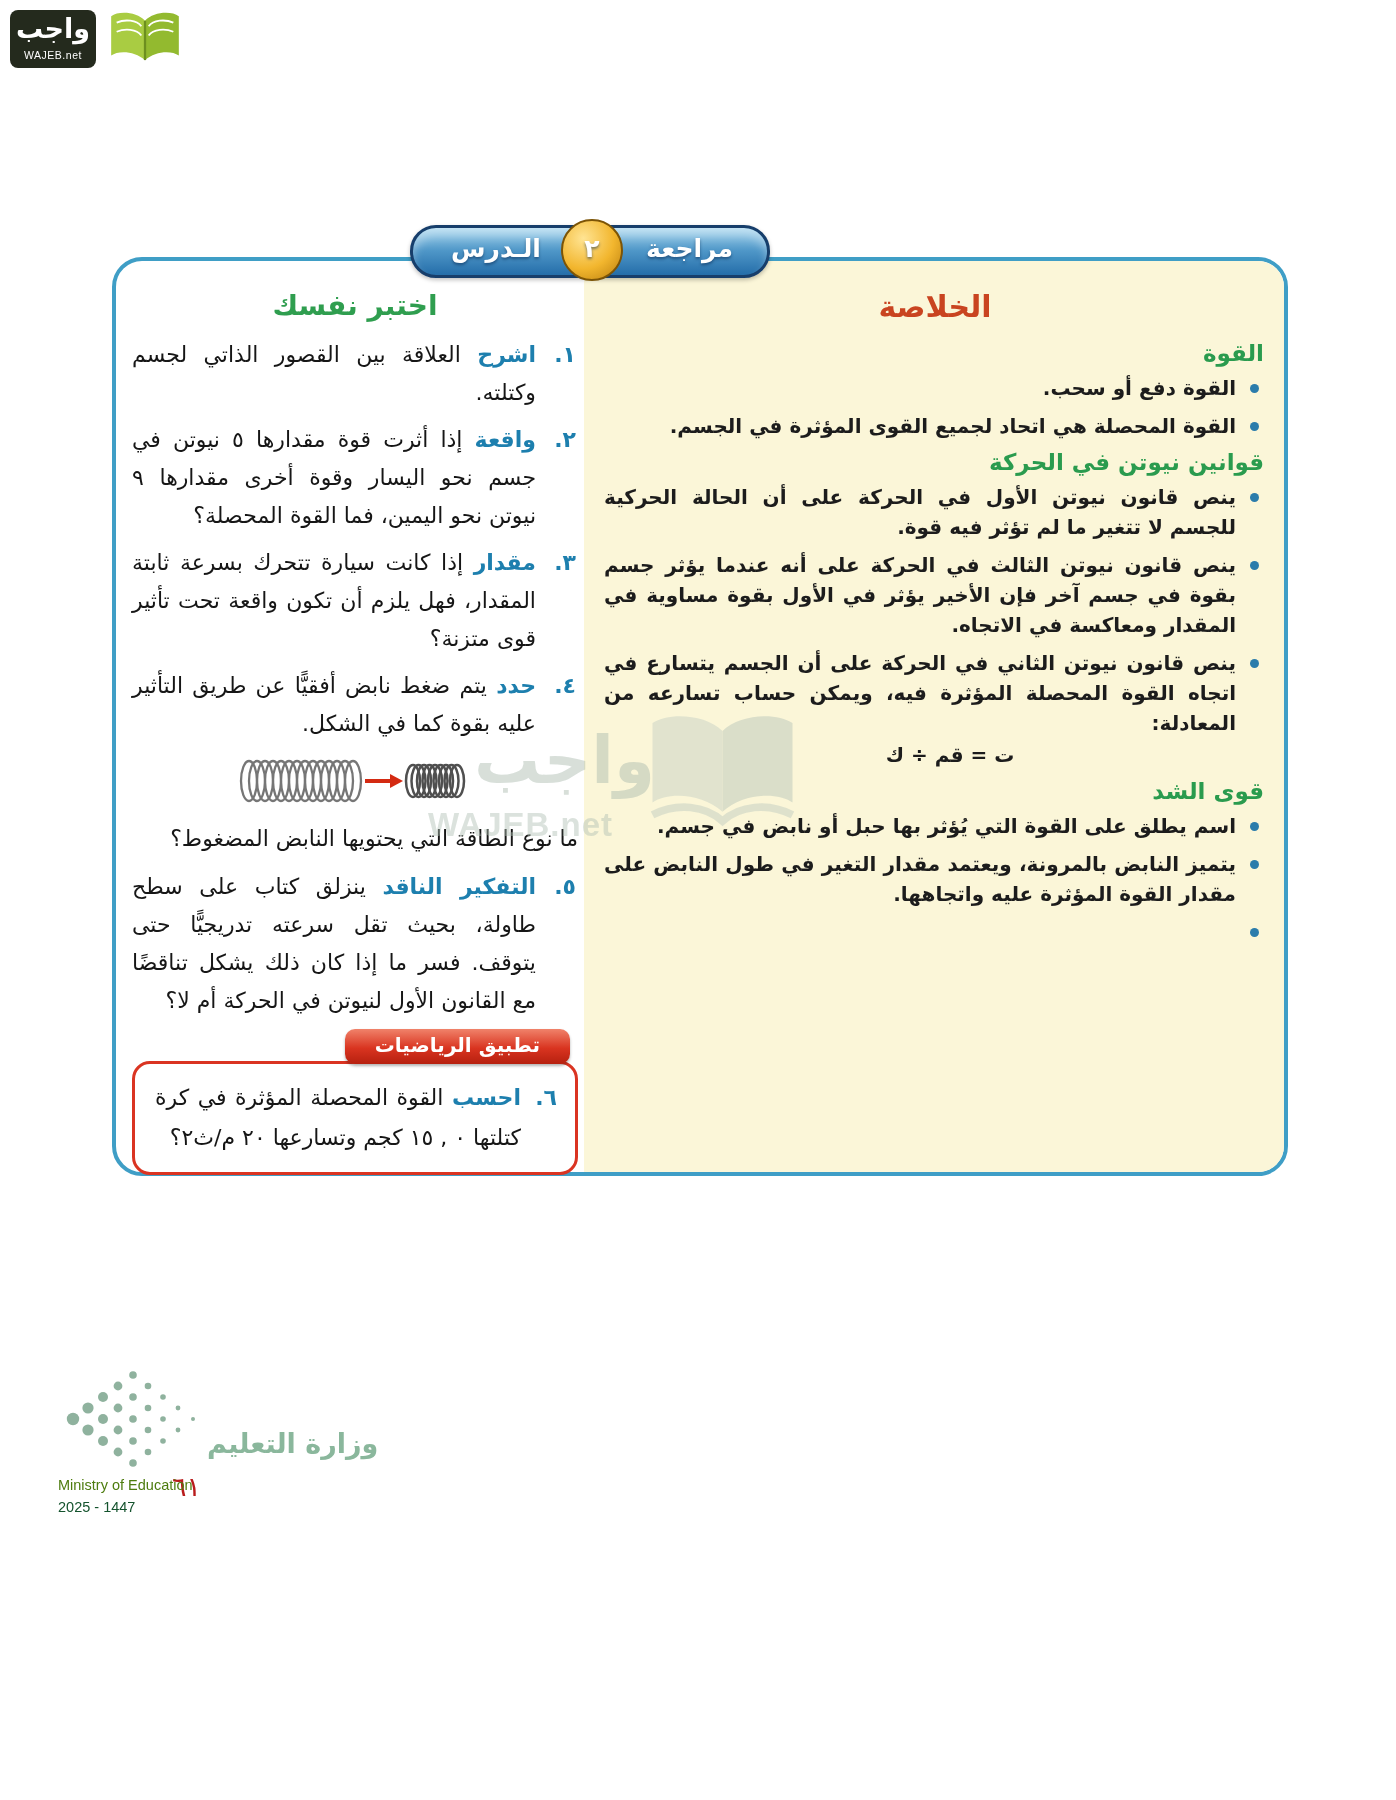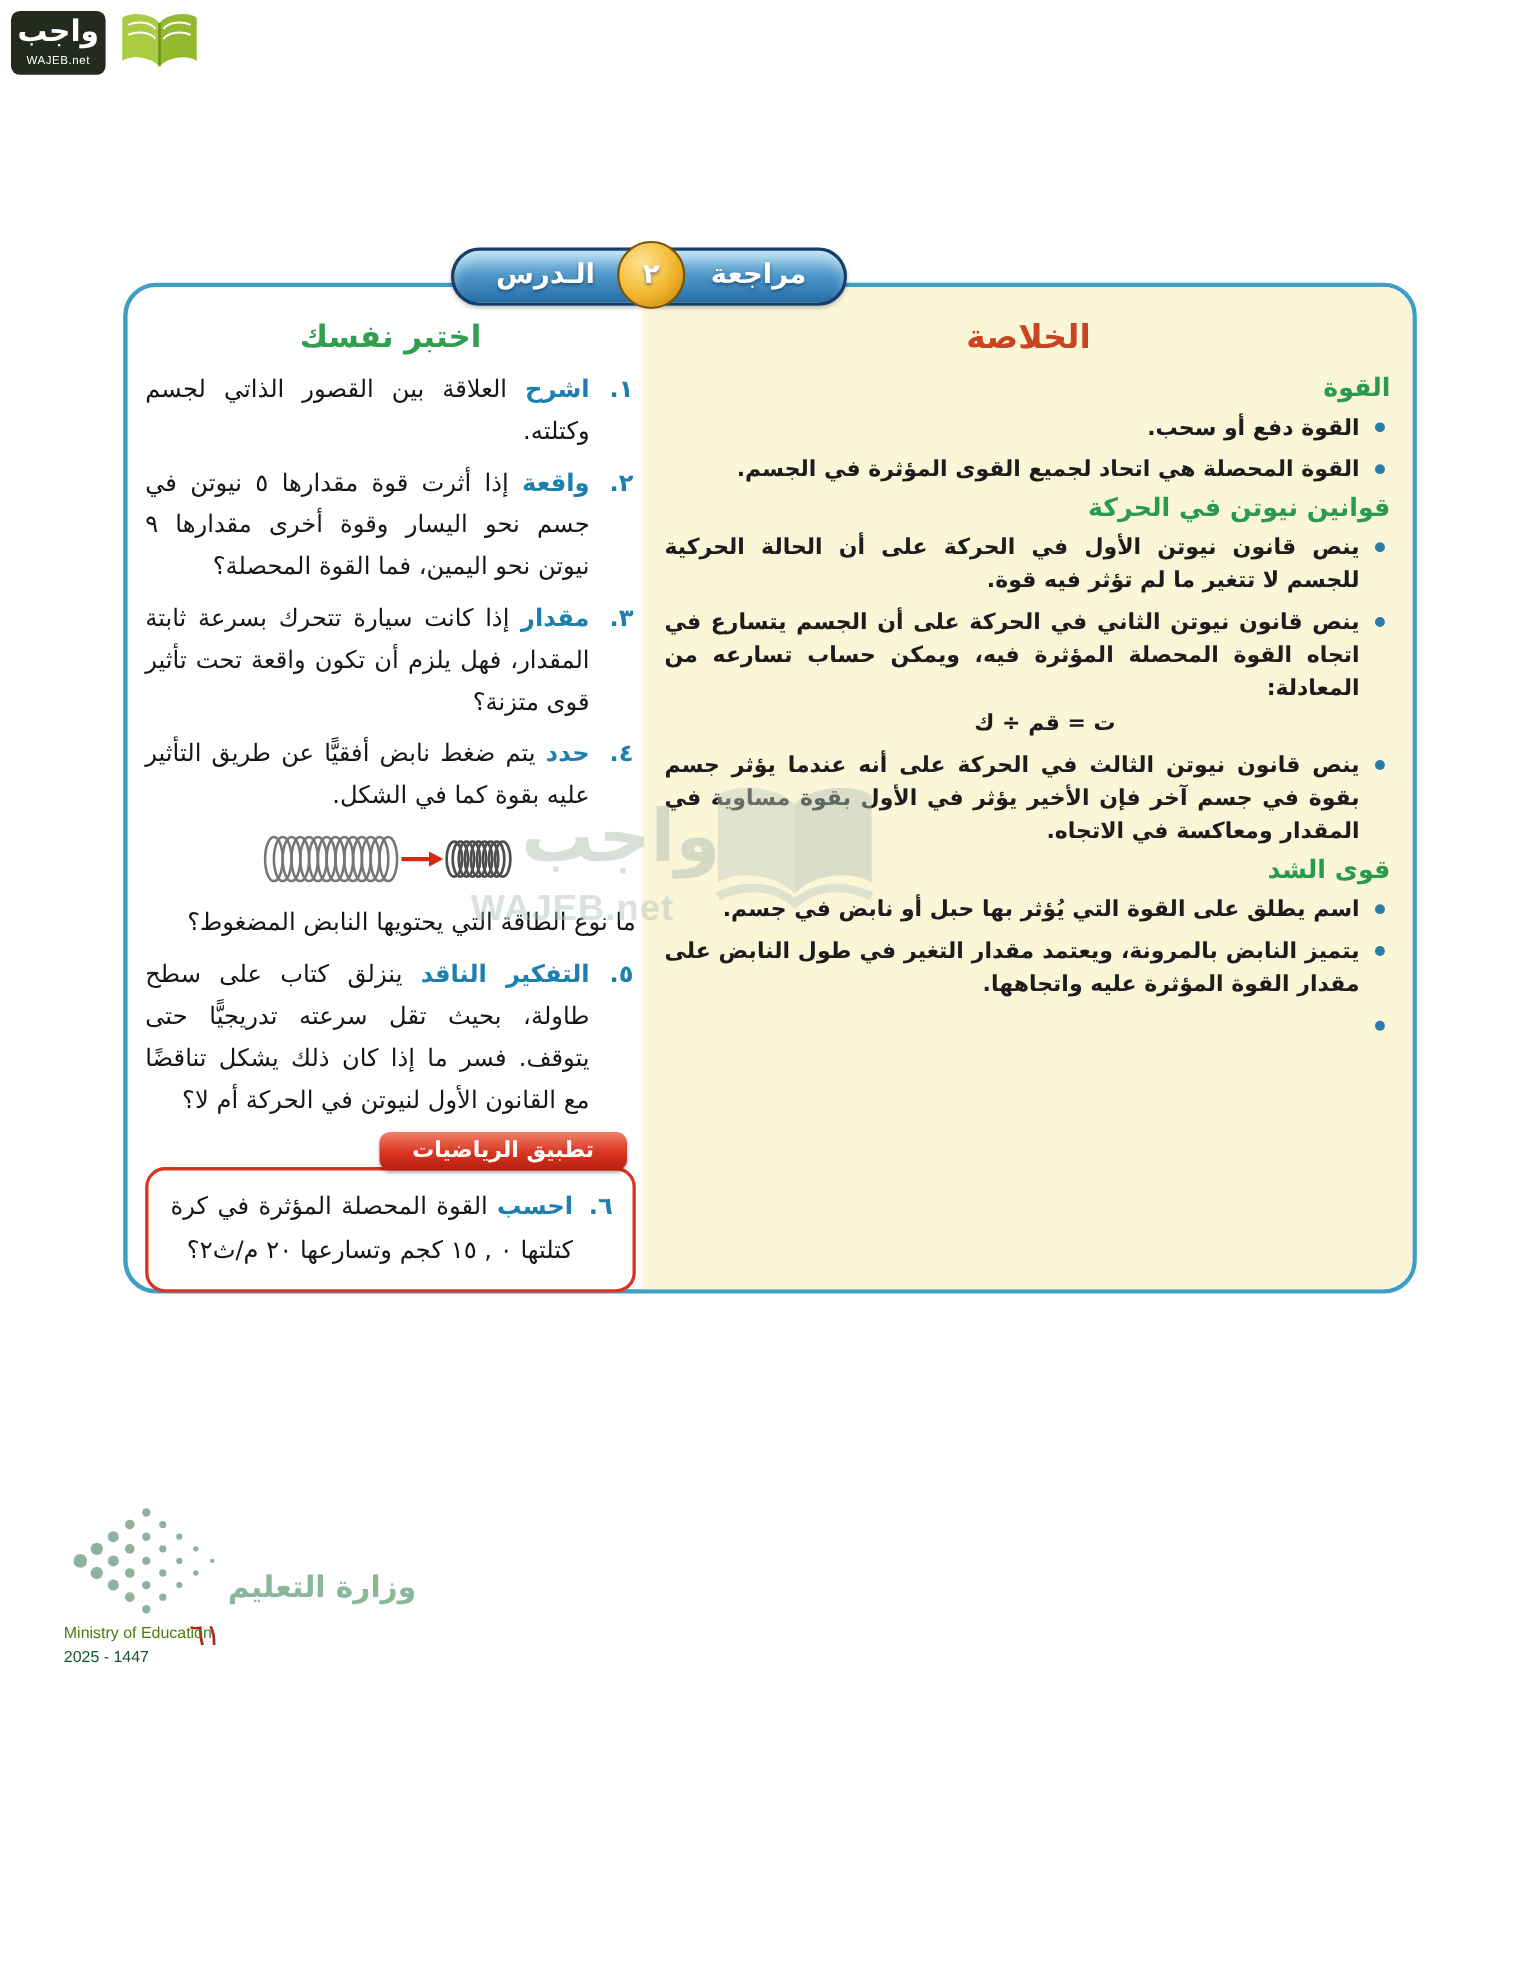--- a/index.html
+++ b/index.html
@@ -191,24 +191,24 @@
 
       <h3 class="sec-h">القوة</h3>
       <ul>
         <li><span class="dot"></span><span>القوة دفع أو سحب.</span></li>
         <li><span class="dot"></span><span>القوة المحصلة هي اتحاد لجميع القوى المؤثرة في الجسم.</span></li>
       </ul>
 
       <h3 class="sec-h">قوانين نيوتن في الحركة</h3>
       <ul>
         <li><span class="dot"></span><span>ينص قانون نيوتن الأول في الحركة على أن الحالة الحركية للجسم لا تتغير ما لم تؤثر فيه قوة.</span></li>
+        <li><span class="dot"></span><span>ينص قانون نيوتن الثالث في الحركة على أنه عندما يؤثر جسم بقوة في جسم آخر فإن الأخير يؤثر في الأول بقوة مساوية في المقدار ومعاكسة في الاتجاه.</span></li>
         <li><span class="dot"></span><span>ينص قانون نيوتن الثاني في الحركة على أن الجسم يتسارع في اتجاه القوة المحصلة المؤثرة فيه، ويمكن حساب تسارعه من المعادلة:</span>
           <div class="equation">ت = قم ÷ ك</div>
         </li>
-        <li><span class="dot"></span><span>ينص قانون نيوتن الثالث في الحركة على أنه عندما يؤثر جسم بقوة في جسم آخر فإن الأخير يؤثر في الأول بقوة مساوية في المقدار ومعاكسة في الاتجاه.</span></li>
       </ul>
 
       <h3 class="sec-h">قوى الشد</h3>
       <ul>
         <li><span class="dot"></span><span>اسم يطلق على القوة التي يُؤثر بها حبل أو نابض في جسم.</span></li>
         <li><span class="dot"></span><span>يتميز النابض بالمرونة، ويعتمد مقدار التغير في طول النابض على مقدار القوة المؤثرة عليه واتجاهها.</span></li>
         <li><span class="dot"></span></li>
       </ul>
     </div>
   </section>

